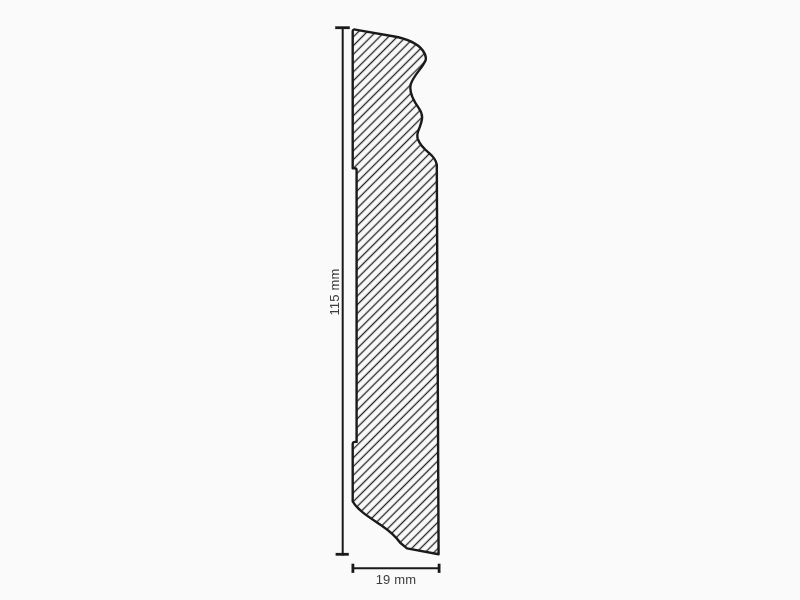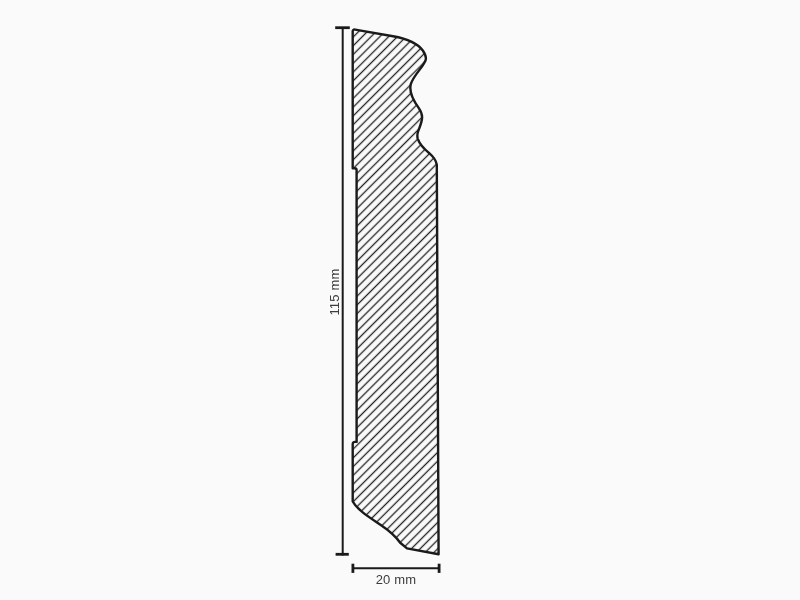--- a/index.html
+++ b/index.html
@@ -89,15 +89,15 @@
 
     <g>
       <line x1="352.6" y1="568.2" x2="439.4" y2="568.2" stroke-width="2" stroke="#1a1a1a"></line>
       <line x1="352.9" y1="563.7" x2="352.9" y2="572.9" stroke-width="2.8" stroke="#1a1a1a"></line>
       <line x1="439.1" y1="563.7" x2="439.1" y2="572.9" stroke-width="2.8" stroke="#1a1a1a"></line>
     </g>
   </svg>
 
   <div class="dim-label dim-label-height">115 mm</div>
 
-  <div class="dim-label dim-label-width">20 mm</div>
+  <div class="dim-label dim-label-width">19 mm</div>
 
 </div>
 
 </body></html>

